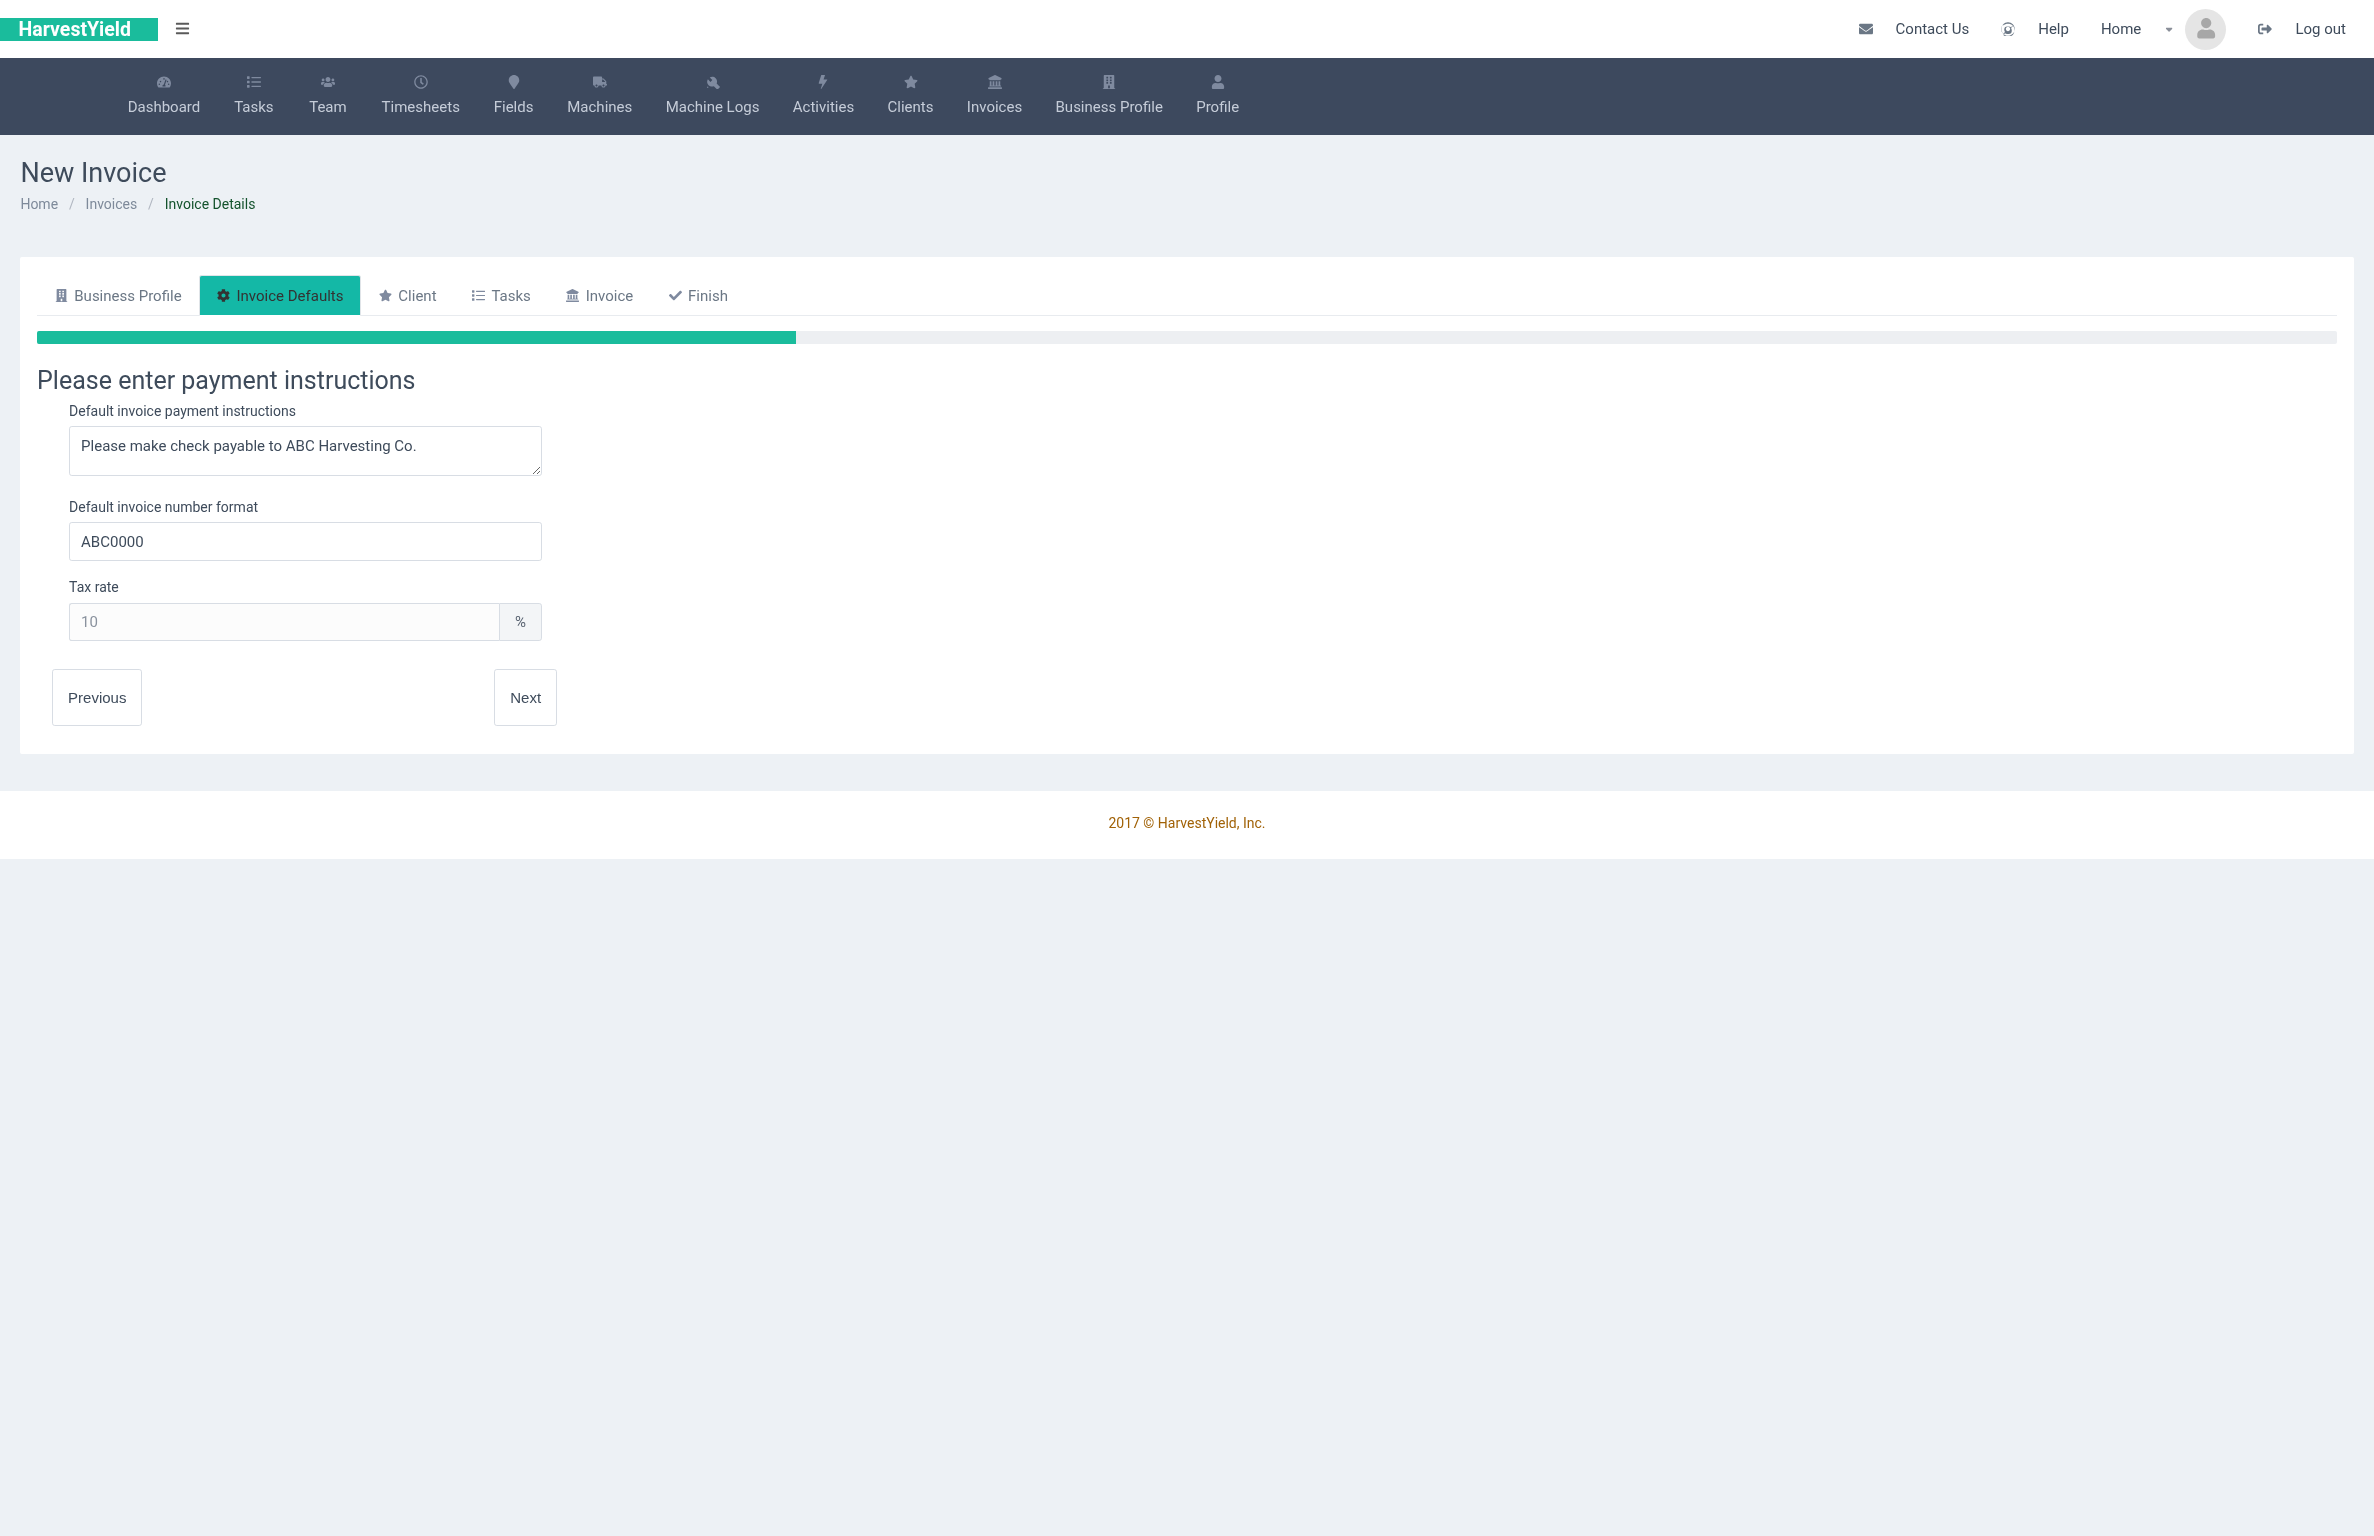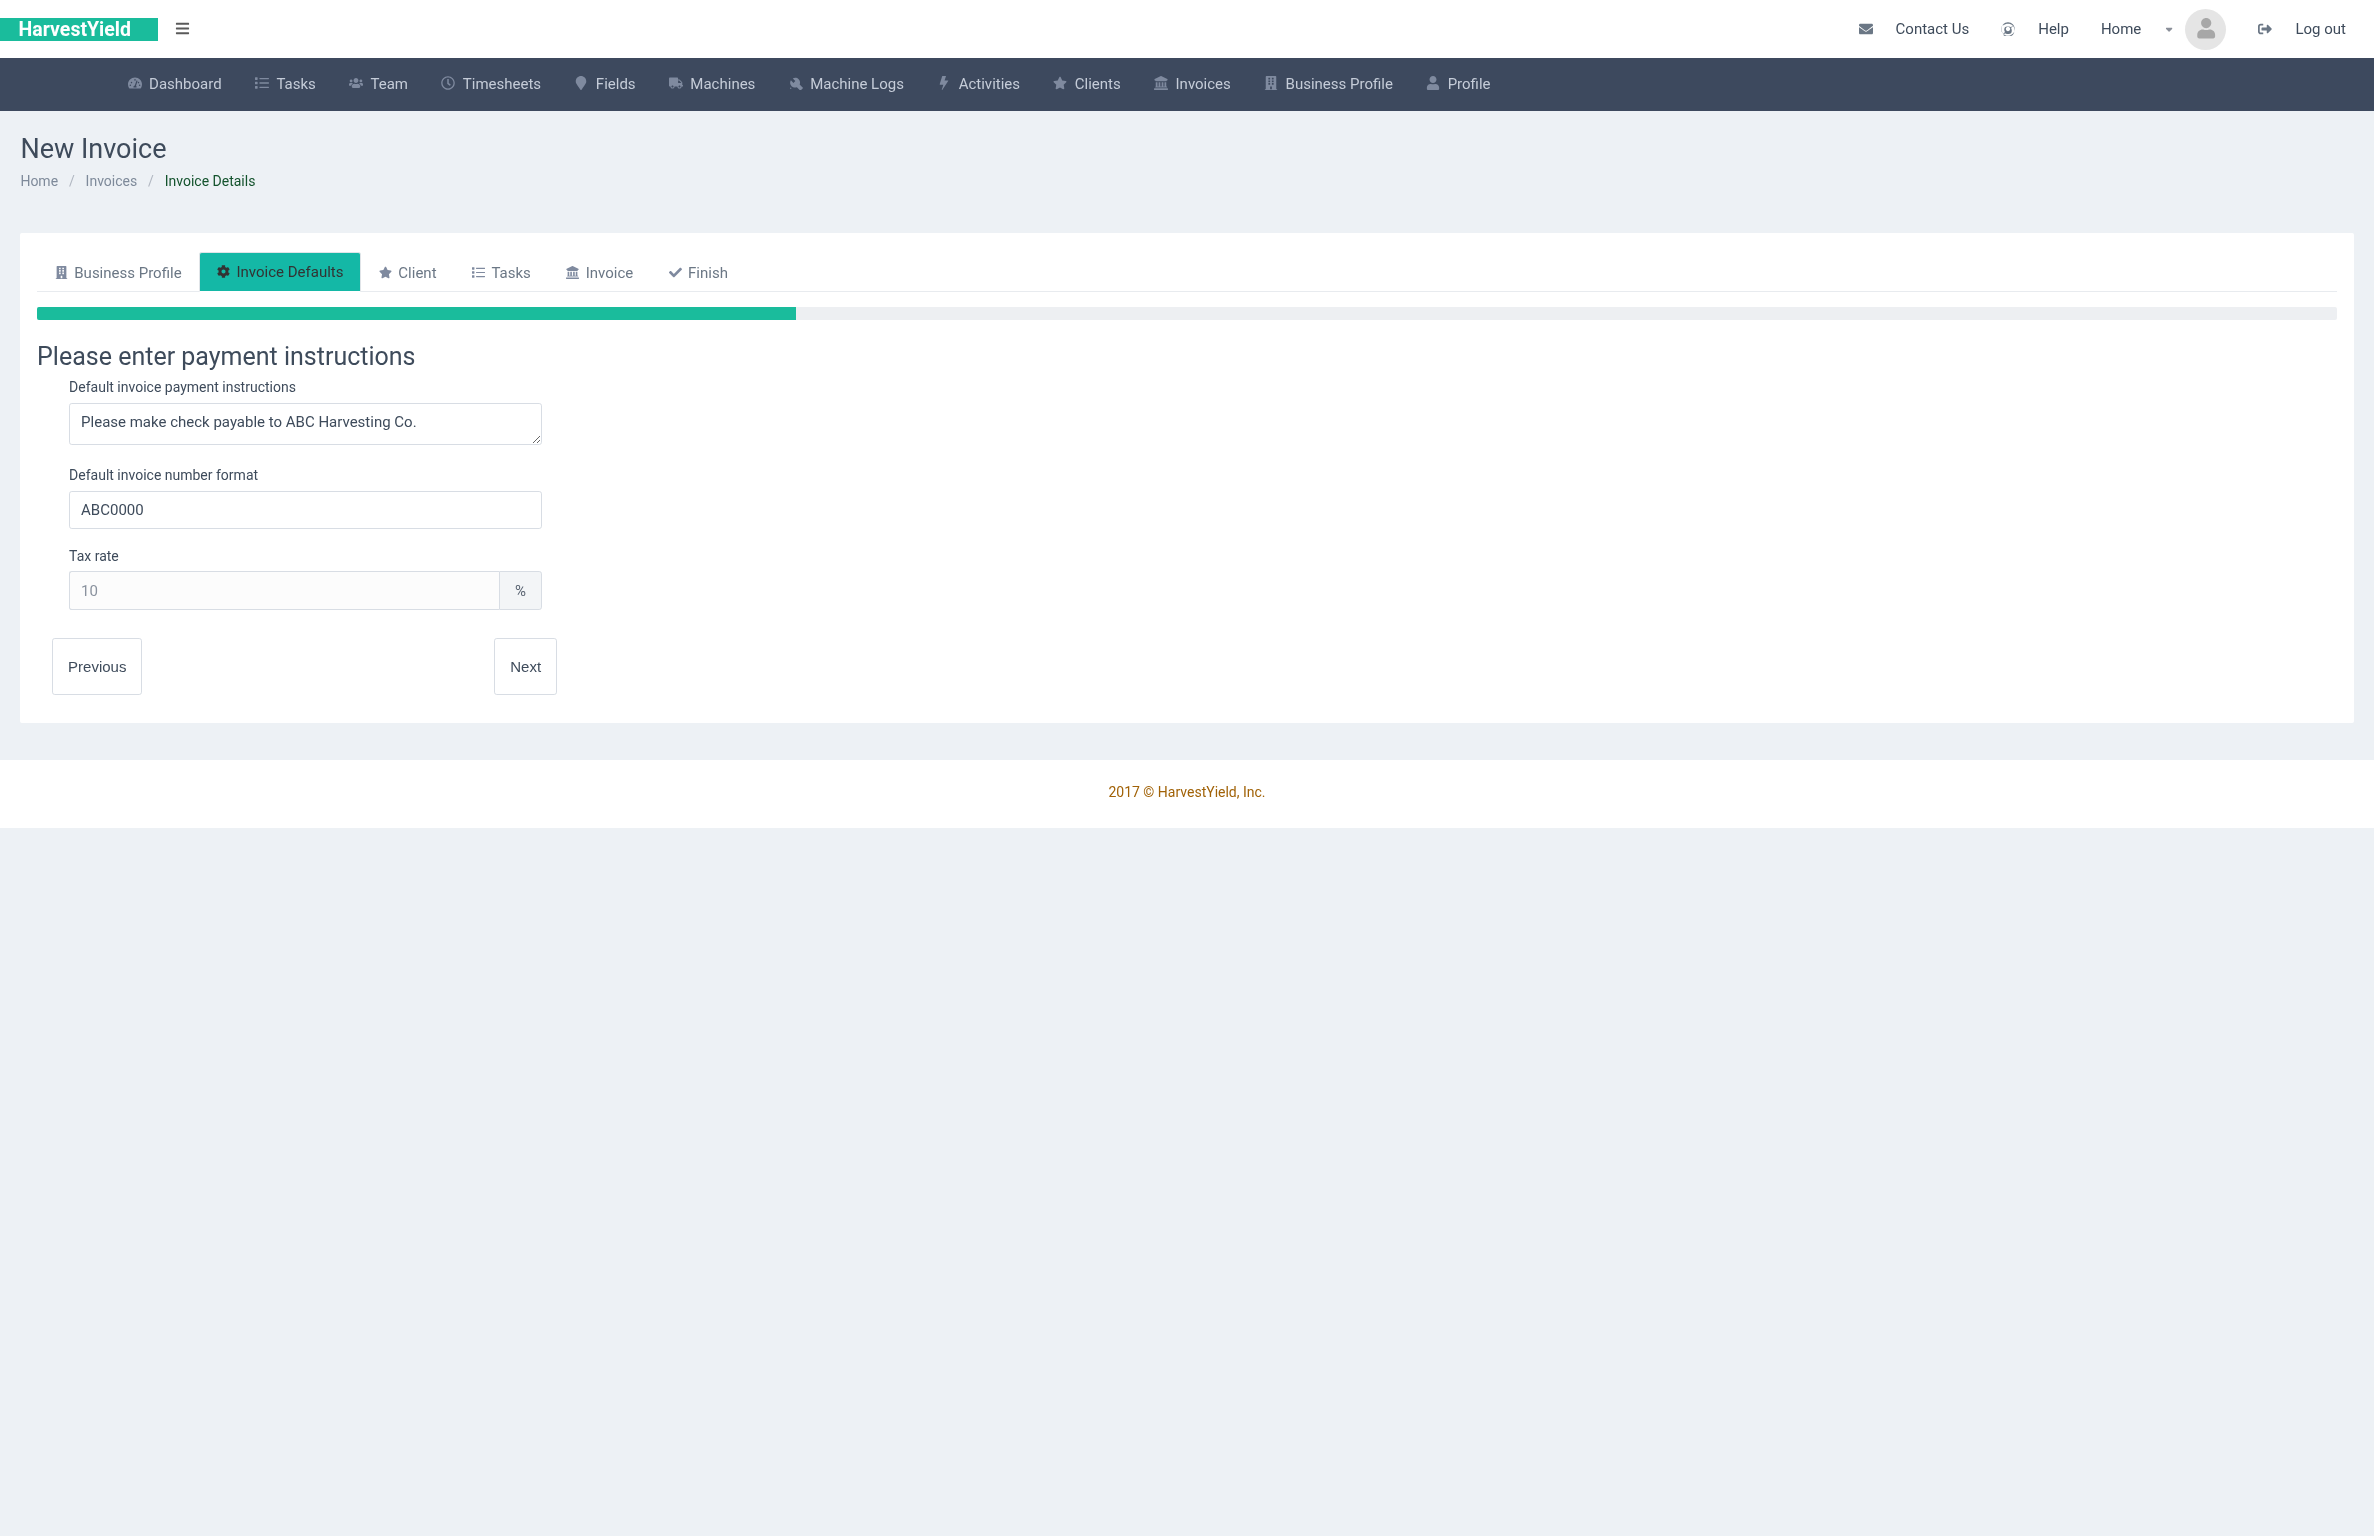--- a/index.html
+++ b/index.html
@@ -64,21 +64,21 @@
   justify-content: flex-start;
   padding: 0 111px;
 }
 .nav-item {
   color: #c5ccd8;
   padding: 16.7px 16.7px 18.6px;
   text-align: center;
   cursor: pointer;
   font-size: 15px;
   display: flex;
-  flex-direction: row;
+  flex-direction: column;
   align-items: center;
   gap: 7.4px;
   min-width: 74px;
 }
 .nav-item .nic { color: #7f8a9f; font-size: 14px; }
 
 .page-head {
   padding: 22px 20.4px 16.7px;
   background: #edf1f5;
 }
@@ -162,21 +162,21 @@
 .form-control, textarea.form-control {
   width: 100%;
   border: 0.9px solid #d8dde4;
   border-radius: 2.8px;
   padding: 9.3px 11px;
   font-size: 15px;
   color: #3e4b5b;
   font-family: inherit;
   background: #fff;
 }
-textarea.form-control { resize: both; height: 42px; }
+textarea.form-control { resize: both; height: 50px; }
 .input-group {
   display: flex;
 }
 .input-group .form-control {
   border-right: none;
   border-radius: 2.8px 0 0 2.8px;
   background: #fcfcfc;
 }
 .input-addon {
   border: 0.9px solid #d8dde4;

